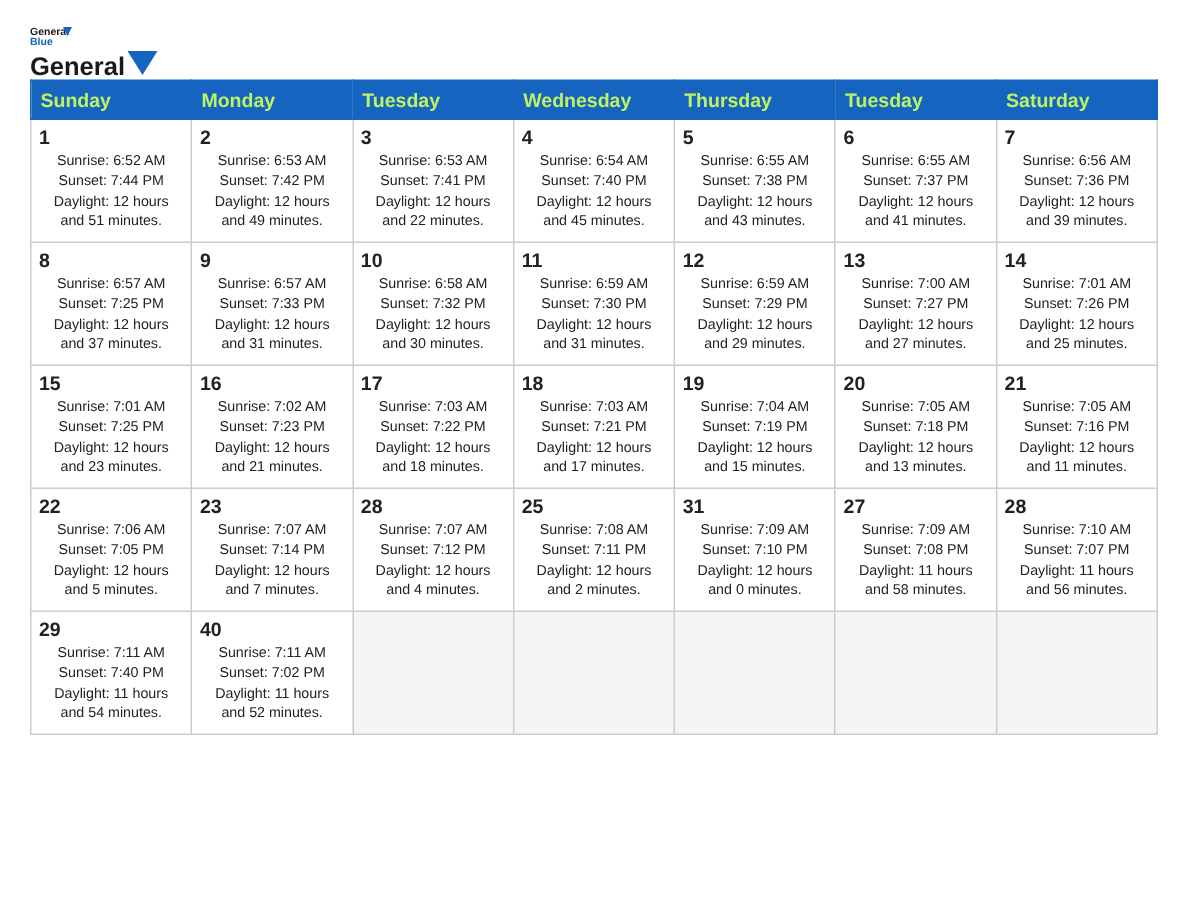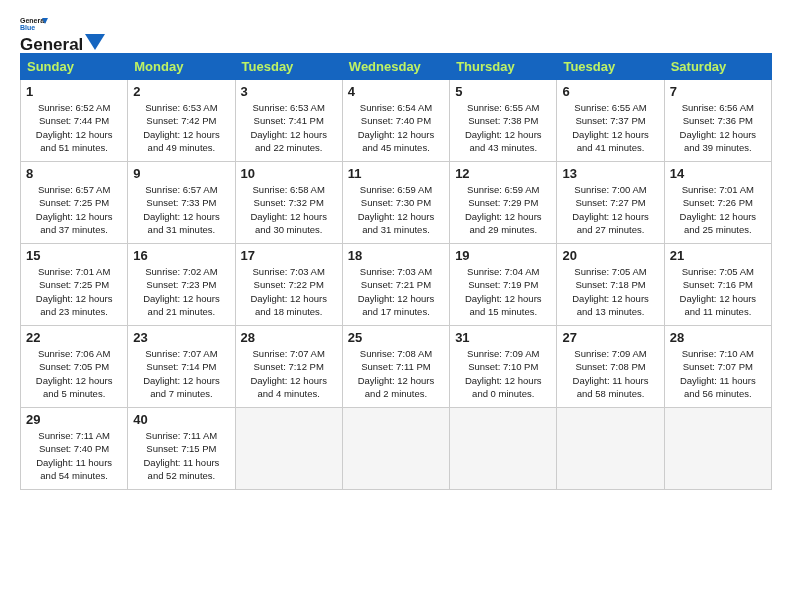--- a/index.html
+++ b/index.html
@@ -385,21 +385,21 @@
               <div>Sunrise: 7:11 AM</div>
               <div>Sunset: 7:40 PM</div>
               <div>Daylight: 11 hours</div>
               <div>and 54 minutes.</div>
             </div>
           </td>
           <td>
             <span class="day-num">40</span>
             <div class="cell-text">
               <div>Sunrise: 7:11 AM</div>
-              <div>Sunset: 7:15 PM</div>
+              <div>Sunset: 7:02 PM</div>
               <div>Daylight: 11 hours</div>
               <div>and 52 minutes.</div>
             </div>
           </td>
           <td class="empty"></td>
           <td class="empty"></td>
           <td class="empty"></td>
           <td class="empty"></td>
           <td class="empty"></td>
         </tr>

